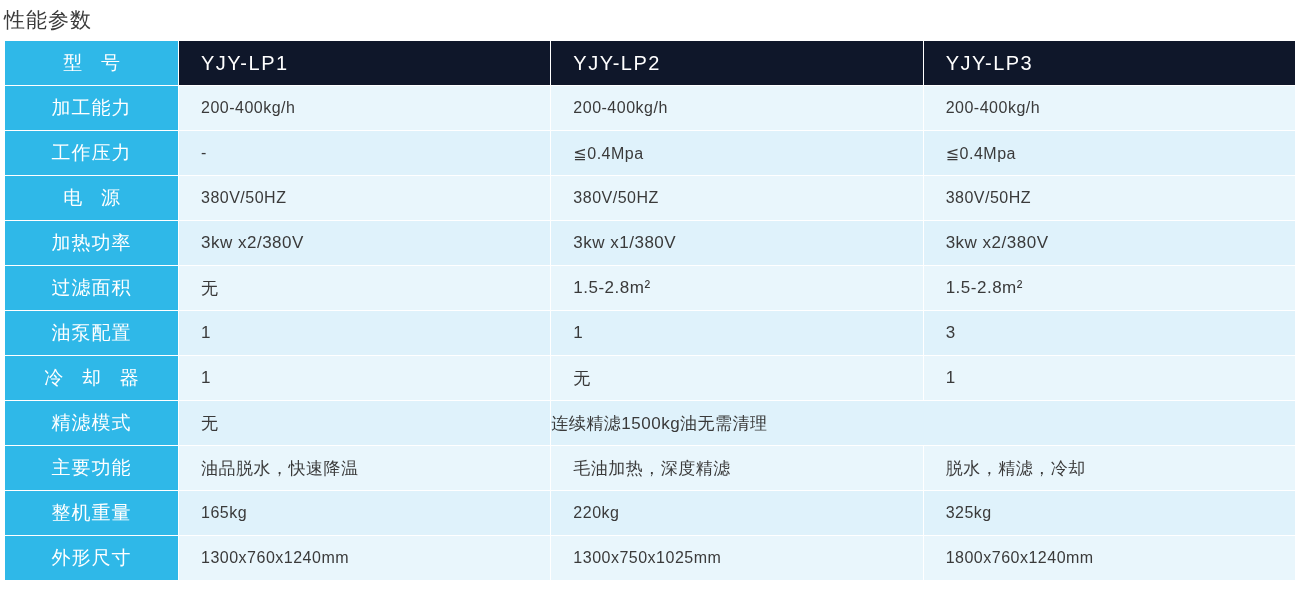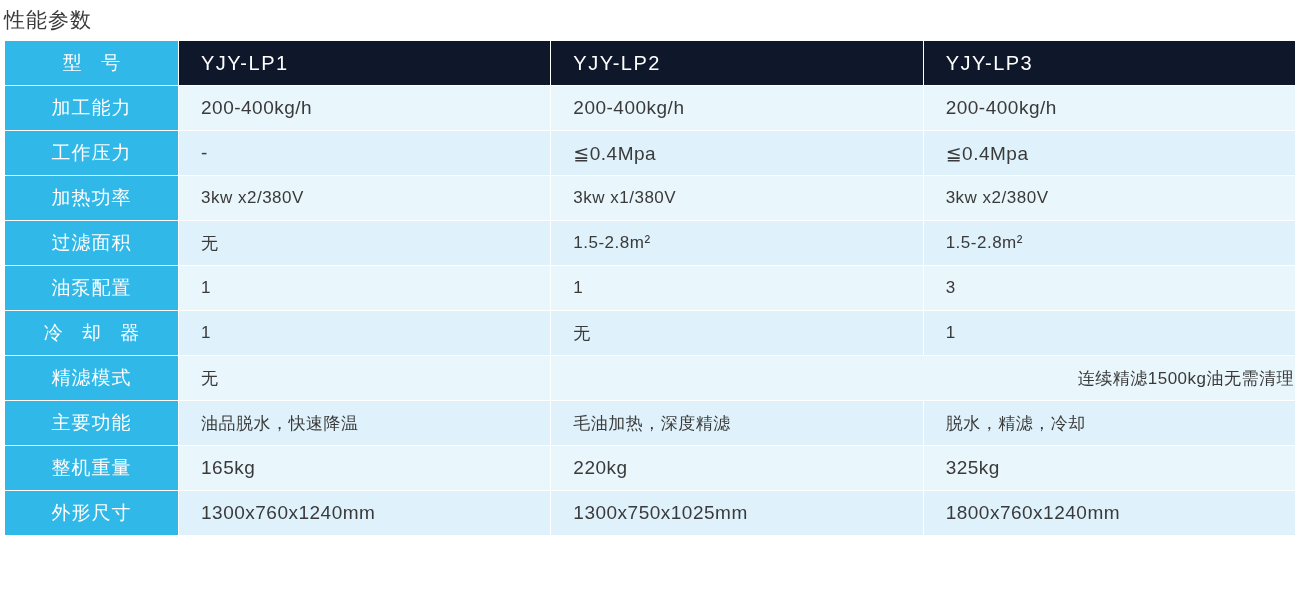--- a/index.html
+++ b/index.html
@@ -41,38 +41,39 @@
   }
   
   td.label {
     width: 174px;
     background: #2fb8e8;
     color: #ffffff;
     font-size: 19px;
     text-align: center;
     letter-spacing: 1px;
     padding: 0 8px;
+    font-family: Liberation Serif, serif;
   }
   td.label.spaced {
     letter-spacing: 7px;
     text-indent: 7px;
   }
   
   td.val {
     background: #dff2fb;
     color: #3a3a3a;
-    font-size: 19px;
+    font-size: 16px;
     padding-left: 22px;
     letter-spacing: 0.5px;
   }
   td.val.small {
     font-size: 17px;
   }
   td.val.center {
-    text-align: right;
+    text-align: left;
     padding-left: 0;
   }
   tr.header td.val {
     font-size: 20px;
     letter-spacing: 1.5px;
   }
   tr:nth-child(odd) td.val {
     background: #dff2fb;
   }
   tr:nth-child(even) td.val {
@@ -110,20 +111,26 @@
         <td class="val">200-400kg/h</td>
       </tr>
 
       <tr>
         <td class="label">工作压力</td>
         <td class="val">-</td>
         <td class="val">≦0.4Mpa</td>
         <td class="val">≦0.4Mpa</td>
       </tr>
 
+      <tr>
+        <td class="label spaced">电    源</td>
+        <td class="val">380V/50HZ</td>
+        <td class="val">380V/50HZ</td>
+        <td class="val">380V/50HZ</td>
+      </tr>
 
       <tr>
         <td class="label">加热功率</td>
         <td class="val small">3kw x2/380V</td>
         <td class="val small">3kw x1/380V</td>
         <td class="val small">3kw x2/380V</td>
       </tr>
 
       <tr>
         <td class="label">过滤面积</td>

